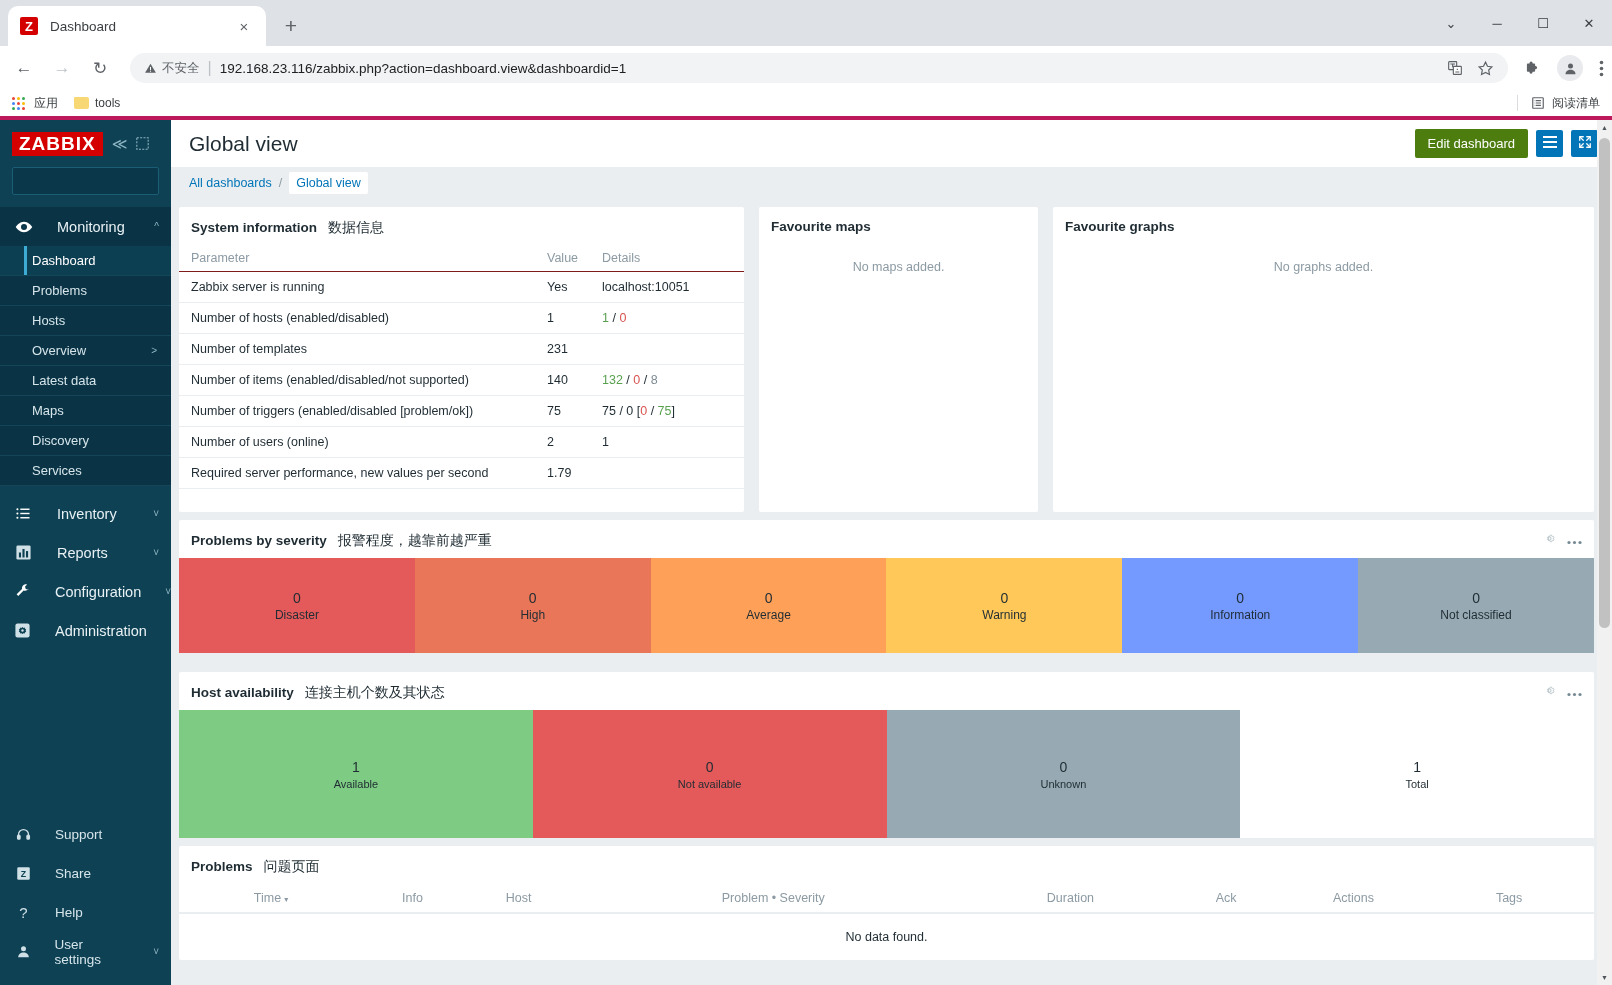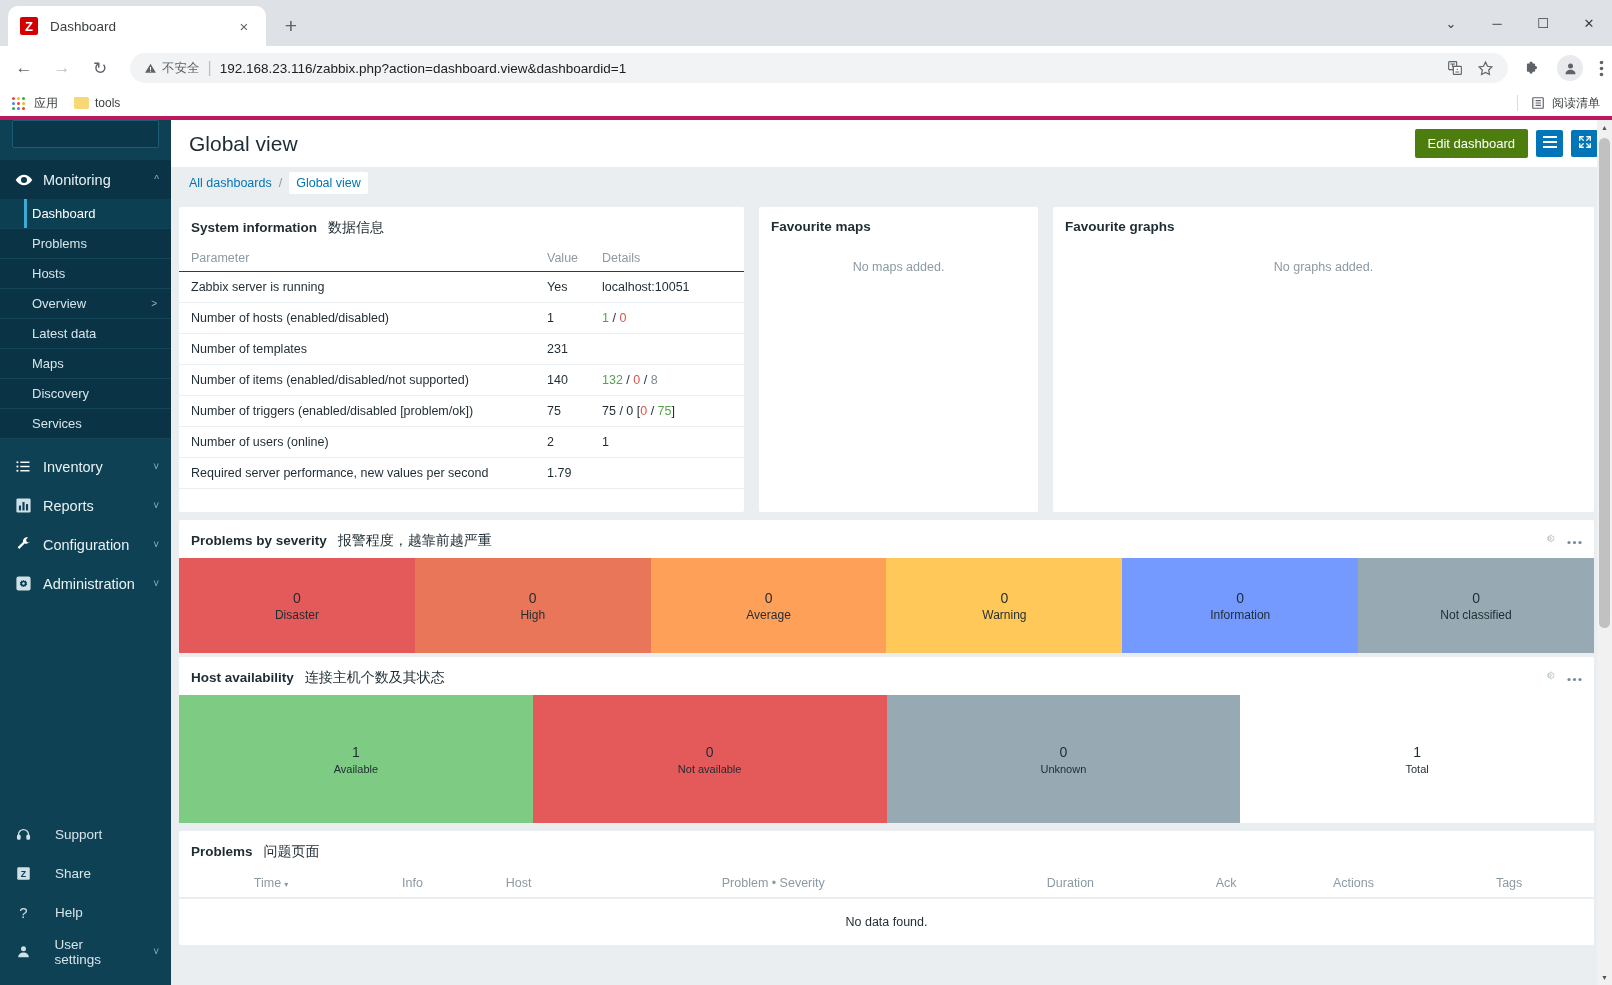--- a/index.html
+++ b/index.html
@@ -77,21 +77,21 @@
     padding:2px 7px 3px; font-family:"Liberation Sans", sans-serif; line-height:1; }
   .sb-ctl { color:#8fb6c4; font-size:15px; display:flex; align-items:center; justify-content:center; }
   .sb-search-wrap { padding:0 12px 12px; }
   .sb-search { height:28px; background:#0b374a; border:1px solid #1c5d76; border-radius:2px;
     display:flex; align-items:center; padding:0 8px; }
   .sb-search input { flex:1; background:transparent; border:none; outline:none; color:#fff; font-size:12px;
     font-family:"Liberation Sans", sans-serif; }
   .sb-search .mag { color:#7fa8b8; }
 
   .sb-section { }
-  .sb-top { display:flex; align-items:center; height:39px; padding:0 12px 0 14px; gap:10px;
+  .sb-top { display:flex; align-items:center; height:39px; padding:0 12px 0 14px; gap:24px;
     color:#e8f1f4; font-size:14.5px; cursor:pointer; }
   .sb-top.active { background:#0a3446; }
   .sb-top .ico { width:19px; display:flex; align-items:center; justify-content:center; color:#fff; }
   .sb-top .caret { margin-left:auto; color:#8fb6c4; font-size:10px; }
   .sb-sub { background:#0a3446; }
   .sb-subitem { height:30px; display:flex; align-items:center; padding-left:32px; color:#d6e5ea;
     font-size:13px; border-bottom:1px solid #154558; position:relative; cursor:pointer; }
   .sb-subitem.sel { background:#0d3f53; color:#fff; }
   .sb-subitem.sel::before { content:""; position:absolute; left:24px; top:0; bottom:0; width:3px; background:#3dabd4; }
   .sb-subitem .arrow { margin-left:auto; margin-right:14px; color:#8fb6c4; font-size:10px; }
@@ -144,21 +144,21 @@
   .col-param { padding-left:12px !important; }
   .col-value { width:55px; }
   .col-details { width:150px; }
   .green { color:#59a14f; }
   .red { color:#d9534f; }
   .grey { color:#7d8b93; }
 
   .w-empty { text-align:center; font-size:12.5px; color:#8c9aa3; padding:18px 0 0; }
 
   
-  .w-sev { margin-bottom:4px; }
+  .w-sev { margin-bottom:19px; }
   .sev-strip { display:flex; height:95px; }
   .sev-cell { flex:1 1 0; display:flex; flex-direction:column; align-items:center;
     justify-content:center; gap:2px; }
   .sev-num { font-size:14px; color:#1f2c33; }
   .sev-lbl { font-size:12px; color:#1f2c33; }
 
   
   .w-host { margin-bottom:8px; }
   .host-strip { display:flex; height:128px; }
   .host-cell { flex:1 1 0; display:flex; flex-direction:column; align-items:center;
@@ -278,20 +278,29 @@
             <path d="M8 8h9M8 12h9M8 16h9M5.5 8h.5M5.5 12h.5M5.5 16h.5"></path>
         </svg>
       </span>
       <span>阅读清单</span>
     </span>
   </div>
 
   <div class="app">
 
     <div class="sidebar">
+      <div class="sb-logo-row">
+        <span class="zbx-logo">ZABBIX</span>
+        <span class="sb-ctl">≪</span>
+        <span class="sb-ctl">
+          <svg width="13" height="13" viewBox="0 0 16 16" fill="none" stroke="#8fb6c4" stroke-width="1.3" stroke-dasharray="2.5 1.6">
+            <rect x="1" y="1" width="14" height="14"></rect>
+          </svg>
+        </span>
+      </div>
       <div class="sb-search-wrap">
         <div class="sb-search">
           <input type="text" placeholder="" style="">
           <span class="mag">
             <svg width="14" height="14" viewBox="0 0 24 24" fill="none" stroke="#7fa8b8" stroke-width="2">
               <circle cx="10" cy="10" r="6.5"></circle>
                 <path d="M15 15l5 5"></path>
             </svg>
           </span>
         </div>

